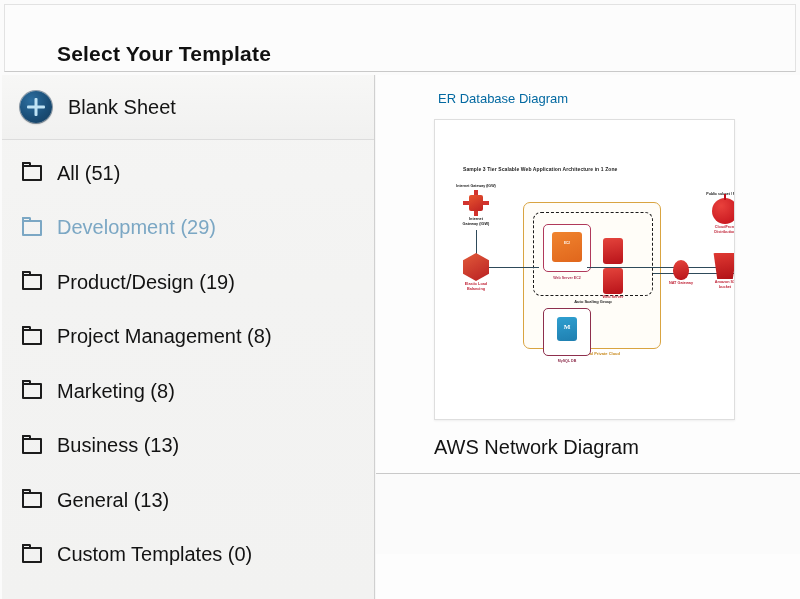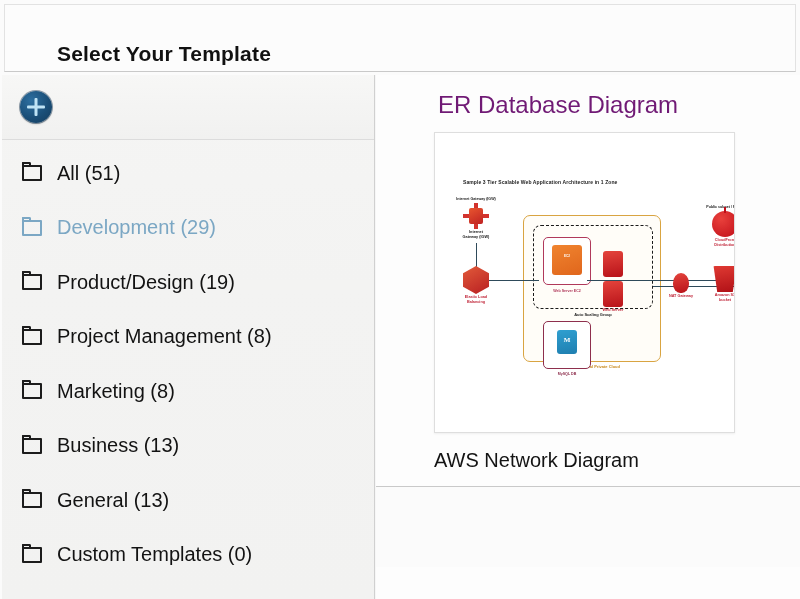--- a/index.html
+++ b/index.html
@@ -137,22 +137,22 @@
   
   .content {
     position: absolute;
     left: 376px; top: 0px;
     width: 424px; height: 524px;
     background: #fdfdfd;
     box-sizing: border-box;
   }
 
   .tpl-card-title {
-    font-size: 24px;
-    color: #701a75;
+    font-size: 13px;
+    color: #0369a1;
     padding: 16px 0 0 62px;
   }
 
   .thumb-wrap {
     margin: 13px 0 0 58px;
     width: 301px;
     height: 301px;
     background: #ffffff;
     border: 1px solid #dedede;
     box-shadow: 0 1px 2px rgba(0,0,0,0.06);
@@ -308,20 +308,21 @@
   <div class="header">
     <div class="header-title">Select Your Template</div>
   </div>
 
   <div class="body-area">
 
     <div class="sidebar">
 
       <div class="blank-row">
         <span class="plus-icon"></span>
+        <span class="blank-label">Blank Sheet</span>
       </div>
 
       <div class="folder-list">
 
         <div class="folder-row">
           <span class="folder-icon"></span>
           <span class="folder-label">All (51)</span>
         </div>
 
         <div class="folder-row active">

